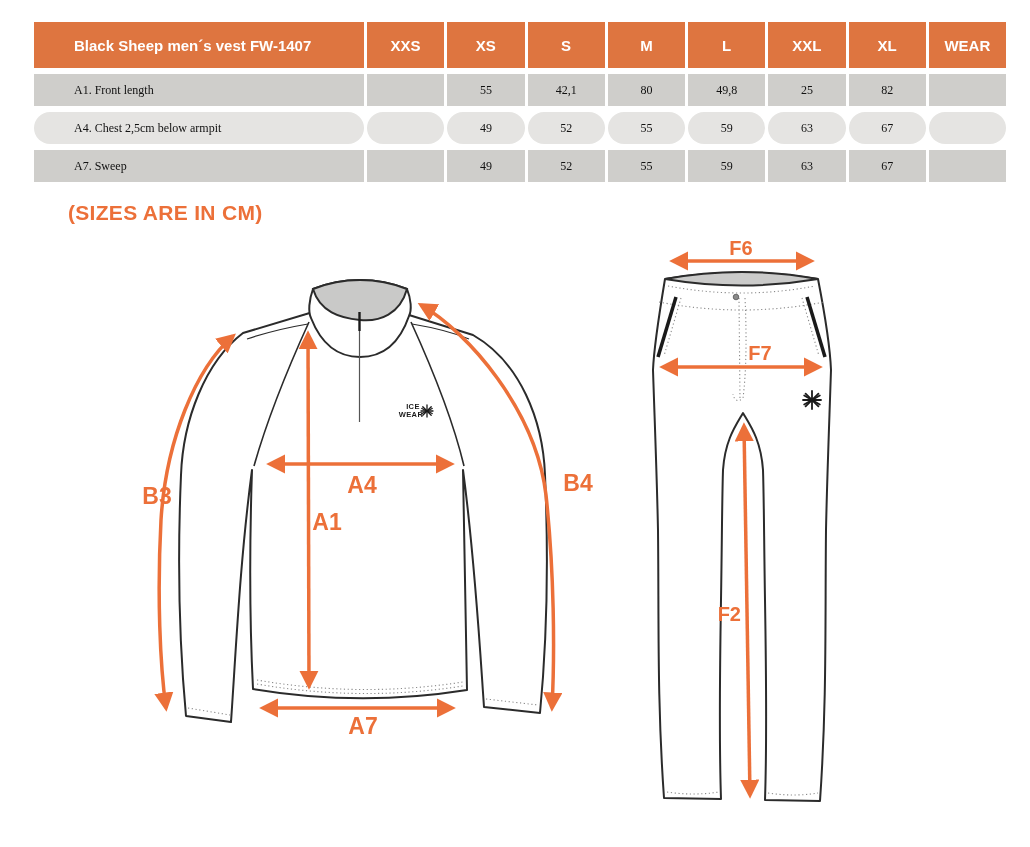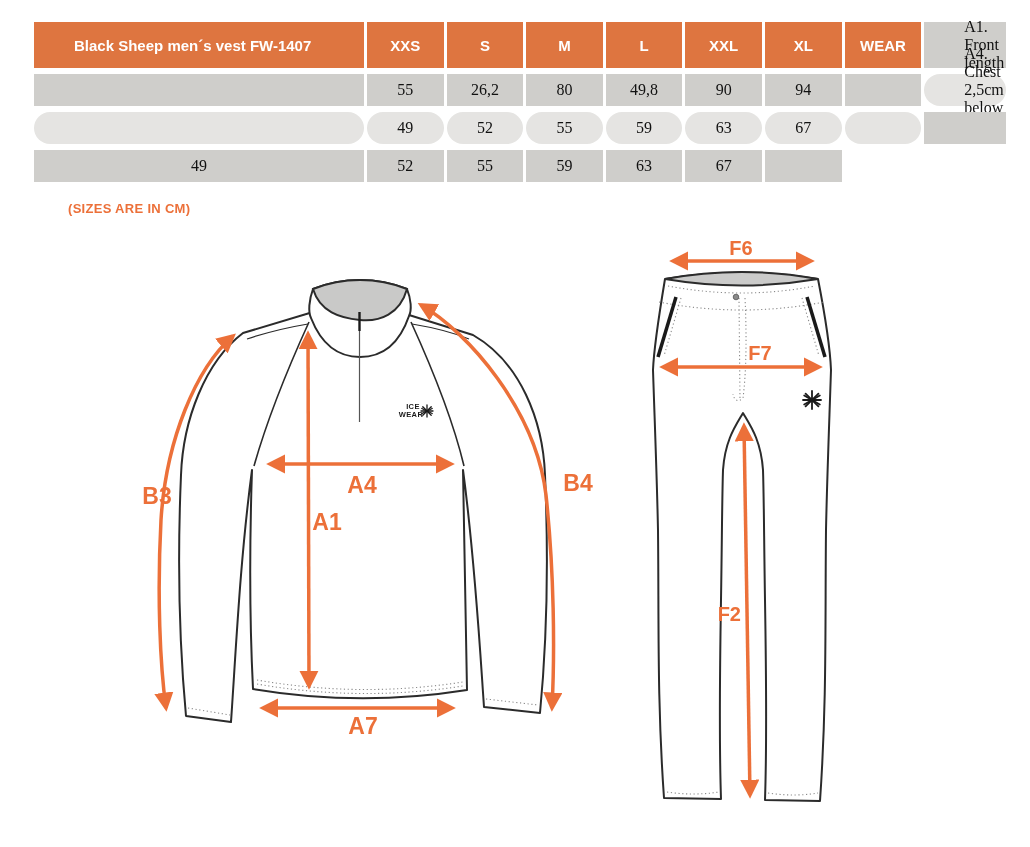--- a/index.html
+++ b/index.html
@@ -7,27 +7,27 @@
          font-family:"Liberation Sans",sans-serif;}
 
   
   #size-table{position:absolute;left:28px;top:22px;width:972px;
     display:grid;grid-template-columns:330px repeat(8,1fr);
     column-gap:3px;row-gap:6px;grid-template-rows:46px 32px 32px 32px;padding-left:6px;}
   .hcell{background:var(--header-bg);color:#fff;font-weight:bold;font-size:15px;
     display:flex;align-items:center;justify-content:center;}
   .hcell.title{justify-content:flex-start;padding-left:40px;}
   .cell{display:flex;align-items:center;justify-content:center;
-    font-family:"Liberation Serif",serif;font-size:16px;color:#111;}
+    font-family:"Liberation Serif",serif;font-size:12px;color:#111;}
   .cell.label{justify-content:flex-start;padding-left:40px;}
   .r-dark{background:var(--row-dark);}
   .r-light{background:var(--row-light);border-radius:16px;}
 
   
-  #sizes-note{position:absolute;left:68px;top:201px;font-size:13px;font-weight:bold;
+  #sizes-note{position:absolute;left:68px;top:201px;font-size:21px;font-weight:bold;
     letter-spacing:.3px;color:var(--accent);text-align:center;}
 
   
   #sweater-svg{position:absolute;left:140px;top:262px;}
   #pants-svg{position:absolute;left:630px;top:235px;}
   .outline{fill:#fff;stroke:#2b2b2b;stroke-width:2;stroke-linejoin:round;}
   .seam{fill:none;stroke:#2b2b2b;stroke-width:1.6;}
   .thin{fill:none;stroke:#555;stroke-width:1.2;}
   .stitch{fill:none;stroke:#8a8a8a;stroke-width:1.1;stroke-dasharray:1.2 2.6;}
   .arrow{fill:none;stroke:var(--accent);stroke-width:3.5;}
@@ -37,47 +37,49 @@
   .spoke{stroke:#1a1a1a;stroke-linecap:round;}
 </style>
 </head>
 <body>
 
 <div id="stage" style="--header-bg: #DE7540; --row-dark: #CFCECB; --row-light: #E5E4E2; --accent: #EC7039;">
 
   <div id="size-table">
     <div class="hcell title">Black Sheep men´s vest FW-1407</div>
     <div class="hcell">XXS</div>
+    <div class="hcell">XS</div>
     <div class="hcell">S</div>
     <div class="hcell">M</div>
     <div class="hcell">L</div>
     <div class="hcell">XXL</div>
     <div class="hcell">XL</div>
     <div class="hcell">WEAR</div>
 
     <div class="cell label r-dark">A1. Front length</div>
     <div class="cell r-dark"></div>
     <div class="cell r-dark">55</div>
-    <div class="cell r-dark">26,2</div>
+    <div class="cell r-dark">42,1</div>
     <div class="cell r-dark">80</div>
     <div class="cell r-dark">49,8</div>
-    <div class="cell r-dark">90</div>
-    <div class="cell r-dark">94</div>
+    <div class="cell r-dark">25</div>
+    <div class="cell r-dark">82</div>
     <div class="cell r-dark"></div>
 
     <div class="cell label r-light">A4. Chest 2,5cm below armpit</div>
     <div class="cell r-light"></div>
     <div class="cell r-light">49</div>
     <div class="cell r-light">52</div>
     <div class="cell r-light">55</div>
     <div class="cell r-light">59</div>
     <div class="cell r-light">63</div>
     <div class="cell r-light">67</div>
     <div class="cell r-light"></div>
 
+    <div class="cell label r-dark">A7. Sweep</div>
     <div class="cell r-dark"></div>
     <div class="cell r-dark">49</div>
     <div class="cell r-dark">52</div>
     <div class="cell r-dark">55</div>
     <div class="cell r-dark">59</div>
     <div class="cell r-dark">63</div>
     <div class="cell r-dark">67</div>
     <div class="cell r-dark"></div>
   </div>
 

